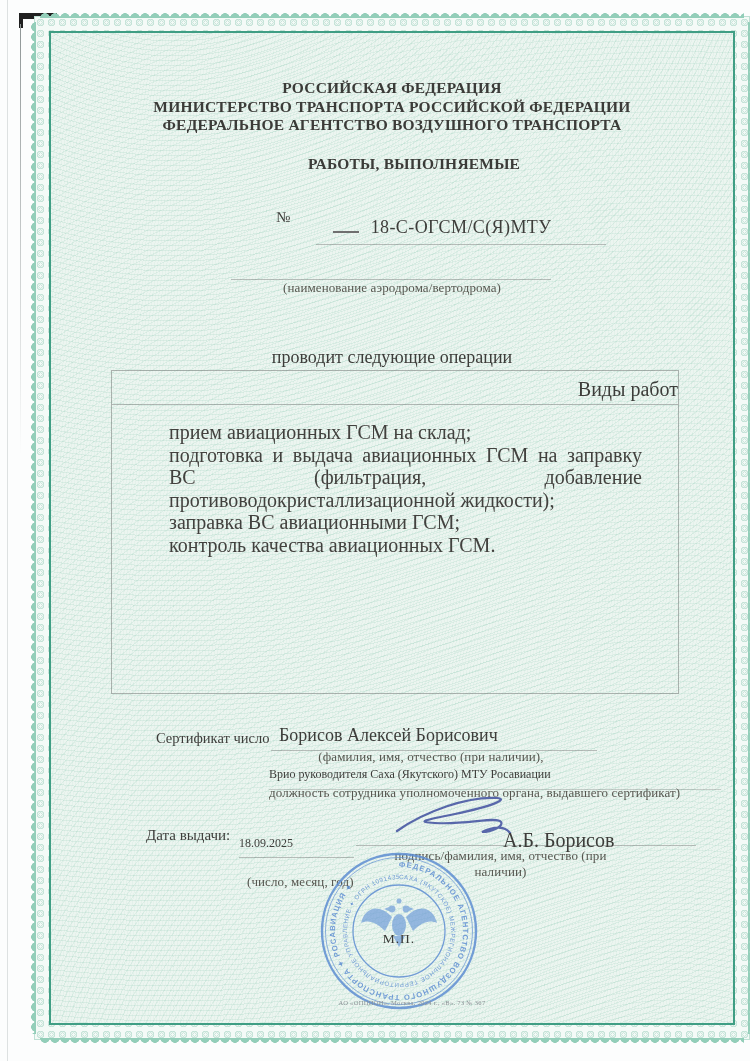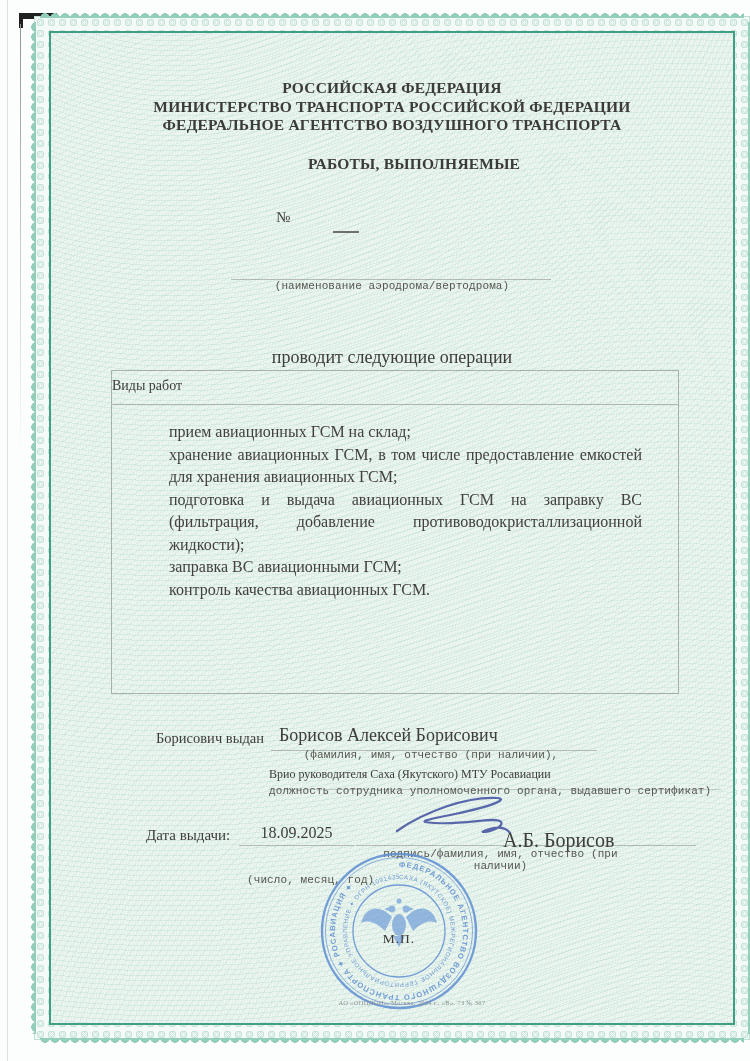--- a/index.html
+++ b/index.html
@@ -43,38 +43,38 @@
     position:absolute;inset:14px;border:2px solid #3f9e84;
     background-color:#ecf5f0;
     background-image:
       repeating-radial-gradient(circle at 18% -25%, rgba(124,194,168,.17) 0 1px, rgba(0,0,0,0) 1px 5px),
       repeating-radial-gradient(circle at 92% 128%, rgba(124,194,168,.14) 0 1px, rgba(0,0,0,0) 1px 6px),
       repeating-linear-gradient(99deg, rgba(150,205,182,.10) 0 1px, rgba(0,0,0,0) 1px 3px);
   }
   .abs{position:absolute;}
   .ctr{left:0;right:0;text-align:center;}
   .hdr{font-size:15.5px;line-height:18.5px;font-weight:bold;color:#3b3b38;letter-spacing:.2px;}
-  .caption{font-size:11px;color:#56564f;letter-spacing:.1px;font-family:Liberation Mono, monospace;}
+  .caption{font-size:13px;color:#56564f;letter-spacing:.1px;}
   .faintline{border-bottom:1px solid rgba(110,110,110,.42);}
   .num-label{font-size:15px;}
   .number-field{font-size:18px;letter-spacing:.4px;text-align:center;height:27px;}
   .num-dash{height:2px;background:#6f6f6f;}
   .aero-name{font-size:16.5px;}
   .intro{font-size:18px;margin-top:44px;}
   .works-box{border:1px solid rgba(118,122,120,.55);}
-  .works-title{height:26px;padding-top:7px;text-align:left;font-size:14px;
+  .works-title{height:26px;padding-top:7px;text-align:right;font-size:20px;
     border-bottom:1px solid rgba(118,122,120,.5);}
   .works-list{padding:16px 36px 0 57px;}
-  .works-item{font-size:16px;line-height:22.5px;color:#42413e;
+  .works-item{font-size:20px;line-height:22.5px;color:#42413e;
     text-align:justify;text-align-last:left;}
   .issued-label{font-size:14.5px;}
   .issued-name{font-size:18px;padding-left:8px;height:25px;}
   .position-val{font-size:12px;height:22px;}
   .date-label{font-size:15px;}
-  .date-val{font-size:16px;text-align:center;height:21px;}
+  .date-val{font-size:12px;height:21px;margin-top:12px;}
   .signer{font-size:20px;}
   .mp-label{font-size:13.5px;letter-spacing:1px;color:#393936;text-align:center;}
   .fineprint{font-size:6.5px;color:#8a9094;letter-spacing:.3px;text-align:center;}
   .stamp-svg{opacity:.85;}
 </style>
 </head>
 <body>
 
 <div class="page-edge"></div>
 <div class="mark-corner"></div>
@@ -93,38 +93,38 @@
       <div>МИНИСТЕРСТВО ТРАНСПОРТА РОССИЙСКОЙ ФЕДЕРАЦИИ</div>
       <div>ФЕДЕРАЛЬНОЕ АГЕНТСТВО ВОЗДУШНОГО ТРАНСПОРТА</div>
     </div>
 
     <div class="abs ctr hdr" style="top:122px;margin-left:44px;">
       <div>РАБОТЫ, ВЫПОЛНЯЕМЫЕ</div>
     </div>
 
     <div class="abs num-label" style="left:225px;top:176px;">№</div>
     <div class="abs num-dash" style="left:282px;top:198px;width:26px;"></div>
+    <div class="abs number-field faintline" style="left:265px;top:184px;width:290px;">18-С-ОГСМ/С(Я)МТУ</div>
 
     <div class="abs faintline" style="left:180px;top:245px;width:320px;height:1px;"></div>
     <div class="abs ctr caption" style="top:247px;">(наименование аэродрома/вертодрома)</div>
 
     <div class="abs ctr intro" style="top:270px;">проводит следующие операции</div>
 
     <div class="abs works-box" style="left:60px;top:337px;width:566px;height:322px;">
       <div class="works-title">Виды работ</div>
       <div class="works-list">
         <div class="works-item">прием авиационных ГСМ на склад;</div>
-        <div class="works-item">хранение авиационных ГСМ, в том числе предоставление емкостей для хранения авиационных ГСМ;</div>
         <div class="works-item">подготовка и выдача авиационных ГСМ на заправку ВС (фильтрация, добавление противоводокристаллизационной жидкости);</div>
         <div class="works-item">заправка ВС авиационными ГСМ;</div>
         <div class="works-item">контроль качества авиационных ГСМ.</div>
       </div>
     </div>
 
-    <div class="abs issued-label" style="left:105px;top:697px;">Борисович выдан</div>
+    <div class="abs issued-label" style="left:105px;top:697px;">Сертификат число</div>
     <div class="abs issued-name faintline" style="left:220px;top:692px;width:318px;">Борисов Алексей Борисович</div>
     <div class="abs caption" style="left:250px;top:716px;width:260px;text-align:center;">(фамилия, имя, отчество (при наличии),</div>
 
     <div class="abs position-val" style="left:218px;top:734px;width:452px;border-bottom:1px solid rgba(110,110,110,.3);">Врио руководителя Саха (Якутского) МТУ Росавиации</div>
     <div class="abs caption" style="left:218px;top:752px;width:452px;">должность сотрудника уполномоченного органа, выдавшего сертификат)</div>
 
     <div class="abs date-label" style="left:95px;top:794px;">Дата выдачи:</div>
     <div class="abs date-val faintline" style="left:188px;top:791px;width:115px;">18.09.2025</div>
     <div class="abs caption" style="left:196px;top:841px;">(число, месяц, год)</div>
 

